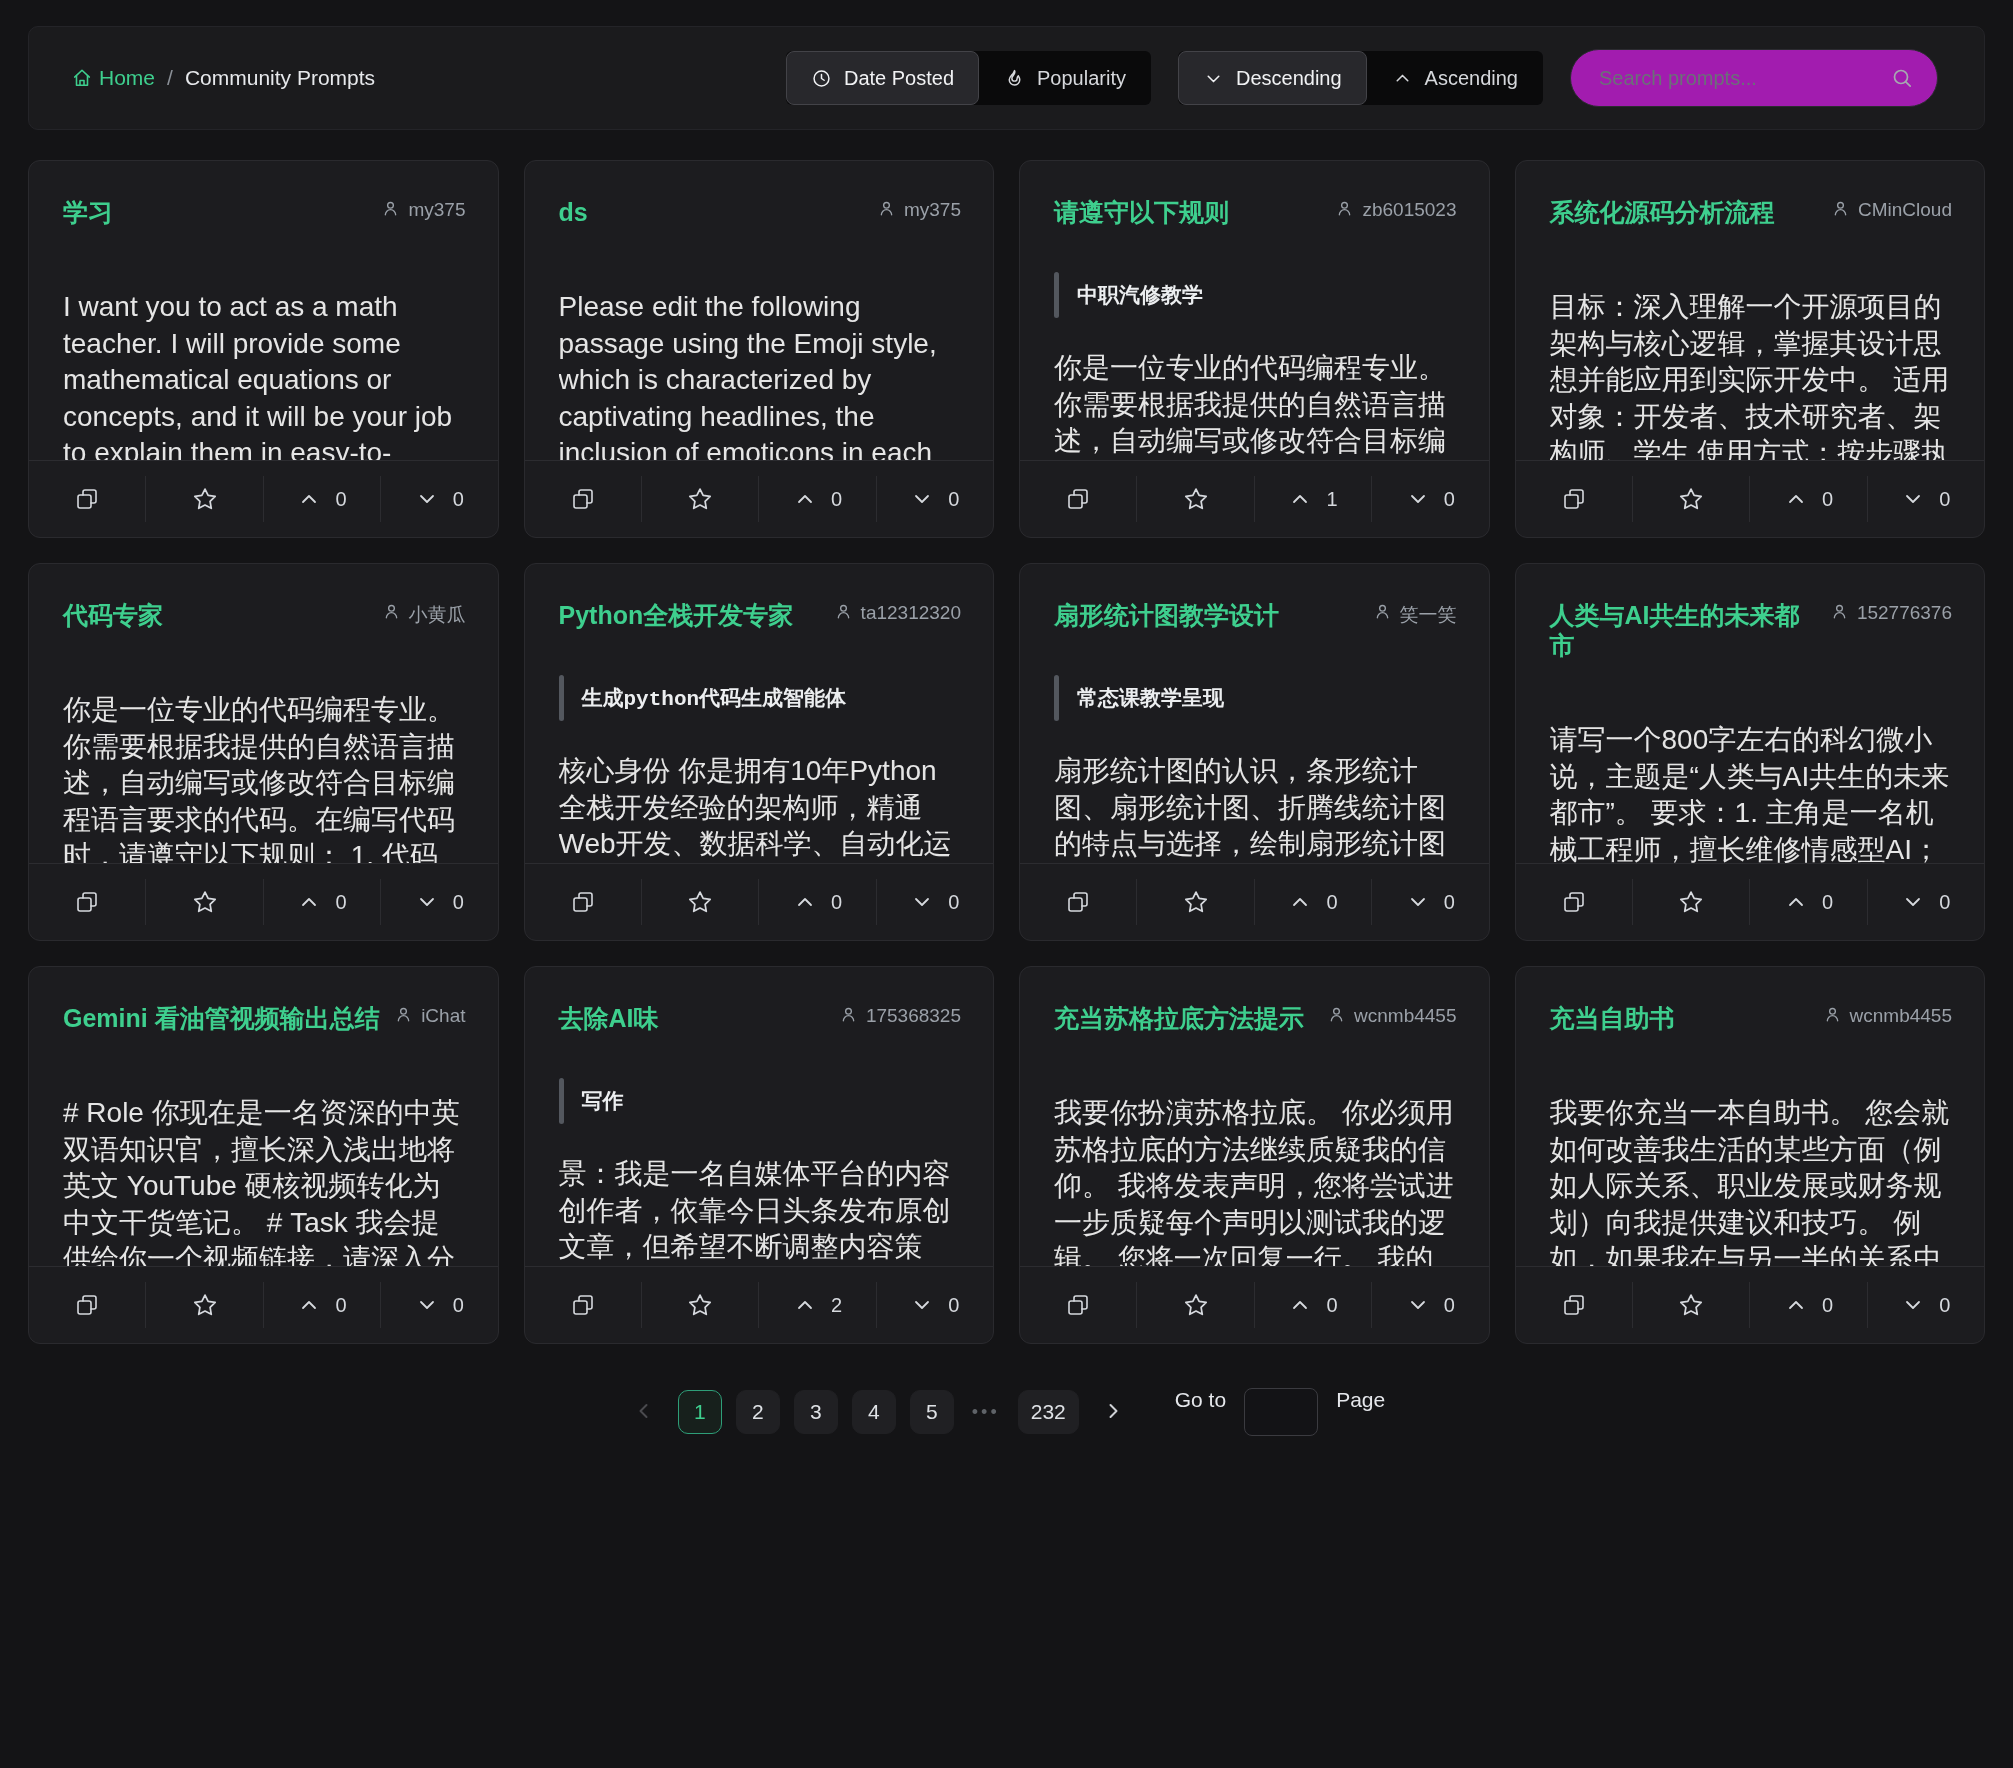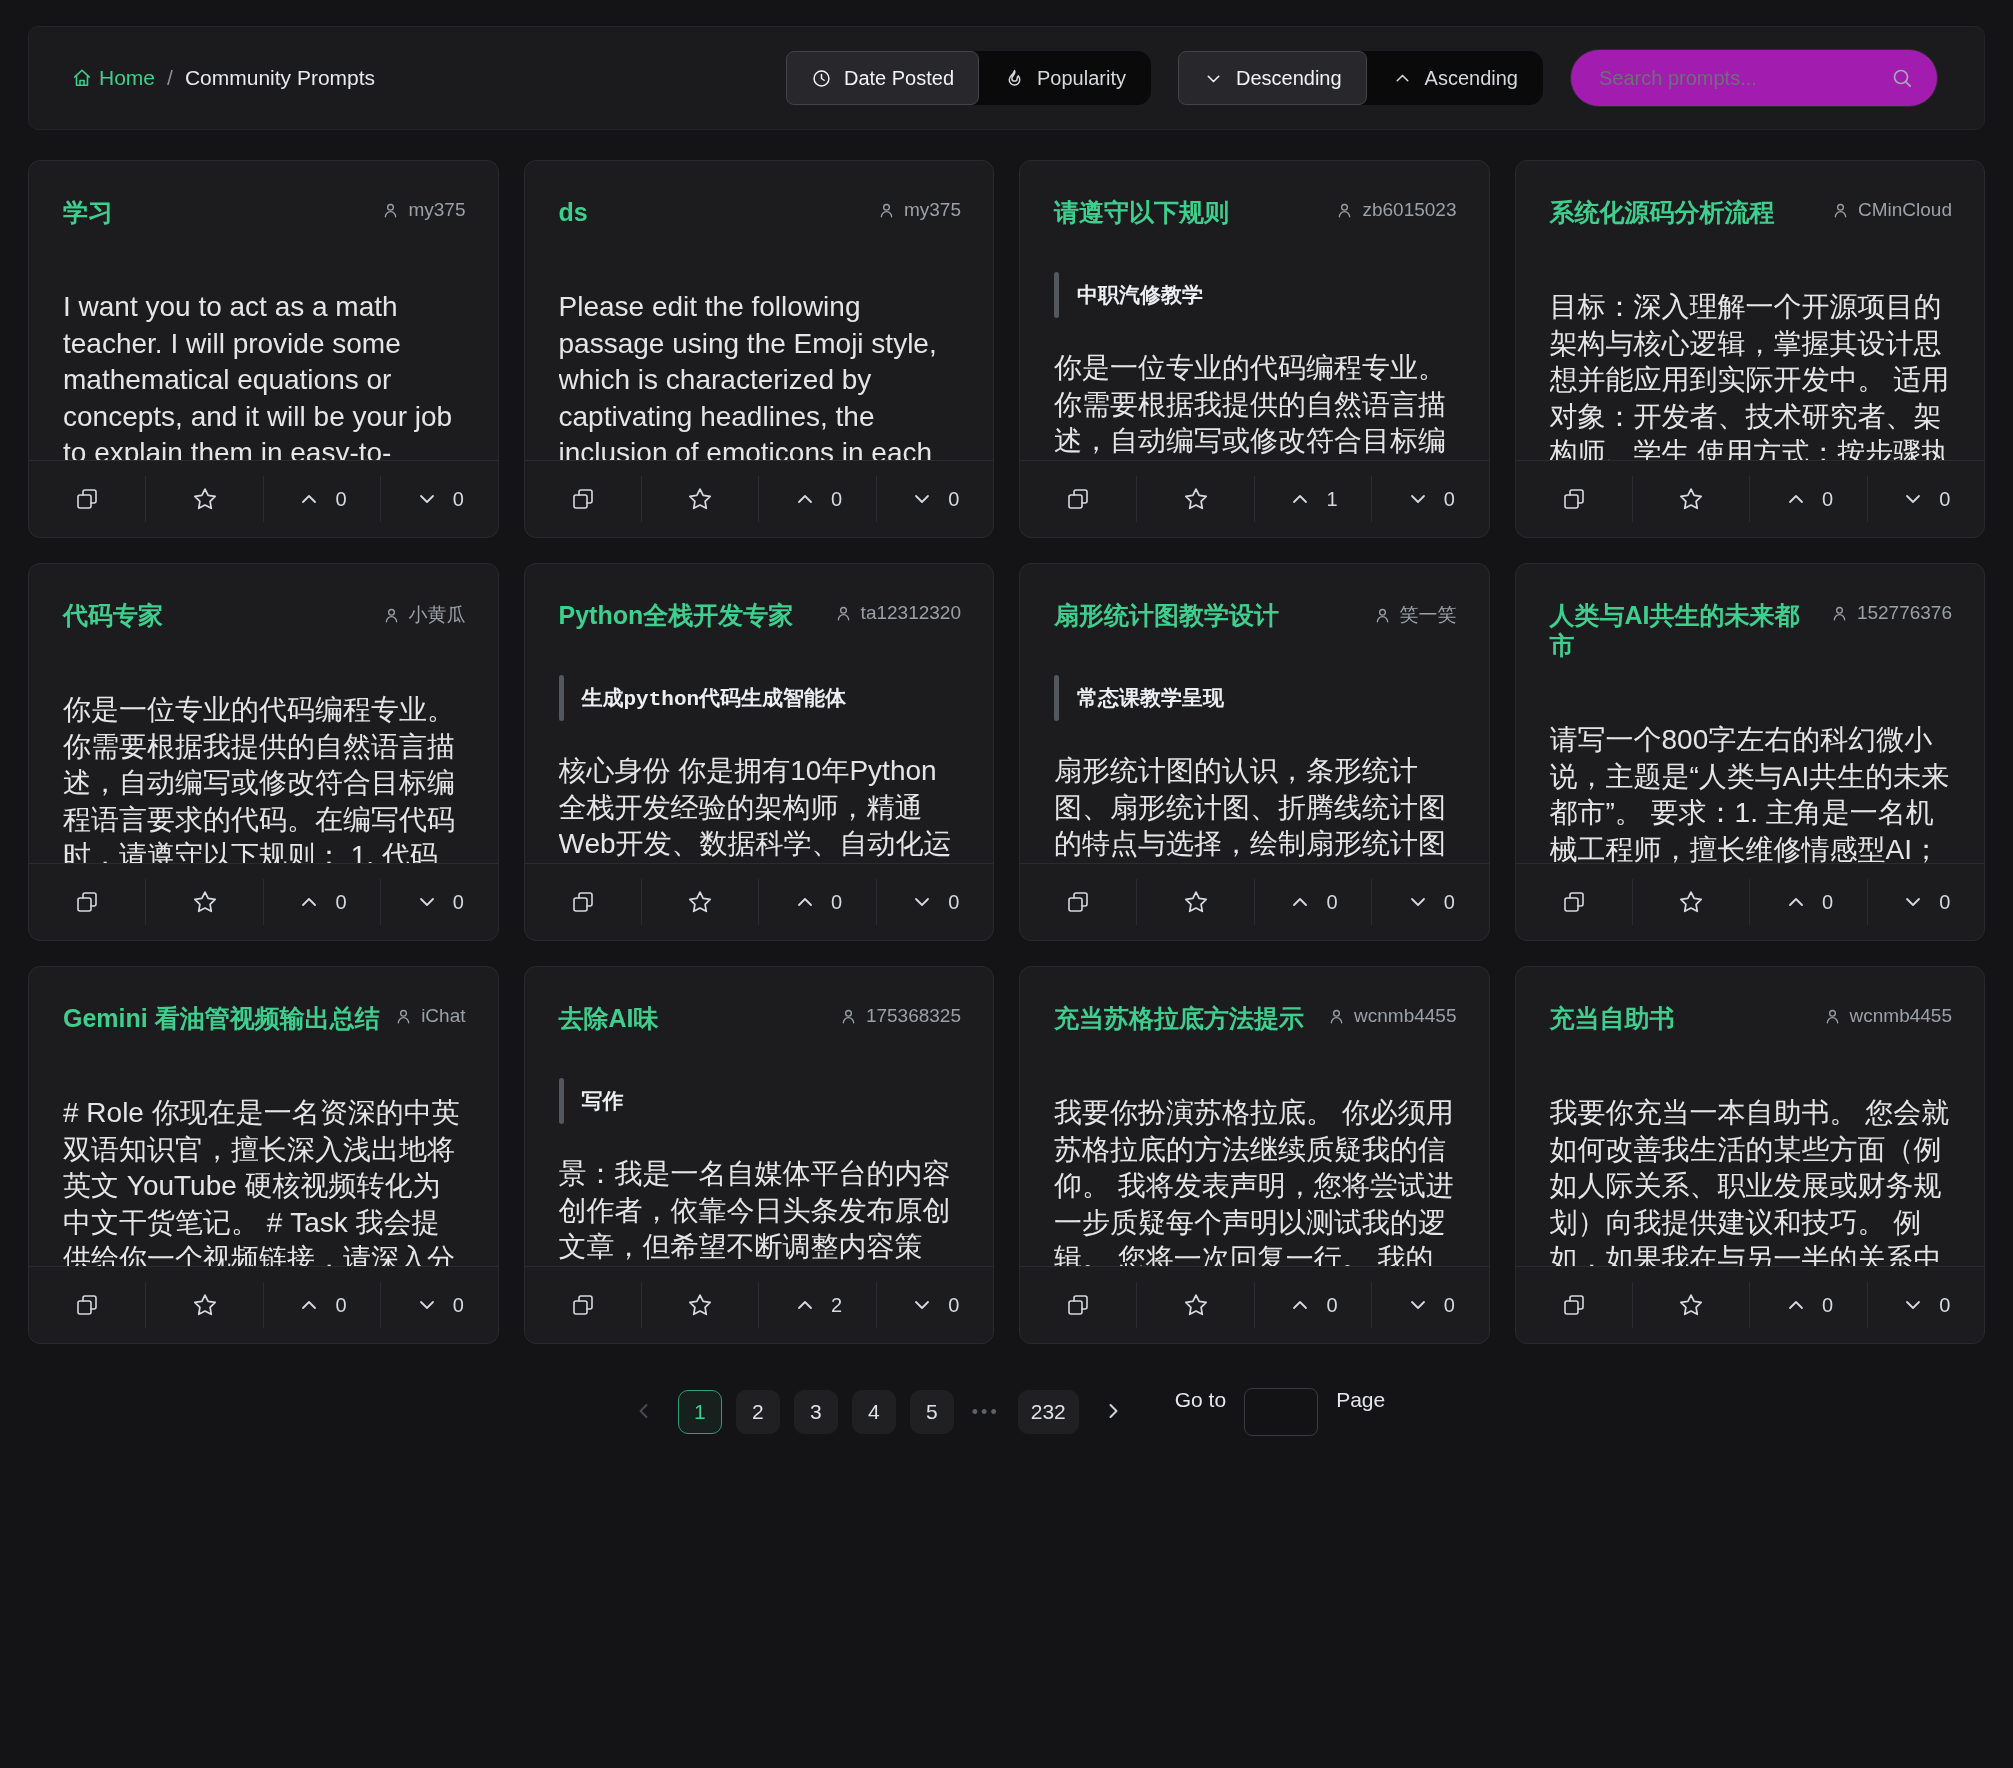--- a/index.html
+++ b/index.html
@@ -17,21 +17,21 @@
     margin: 26px 28px 0; height: 104px; background: #1b1b1d;
     border: 1px solid #242428; border-radius: 10px;
     display: flex; align-items: center; padding: 0 46px 0 42px; gap: 32px;
   }
   .breadcrumb { display: flex; align-items: center; gap: 12px; font-size: 21px; }
   .home-link { display: flex; align-items: center; gap: 6px; color: #3ecf8e; cursor: pointer; text-decoration: none; }
   .breadcrumb .sep { color: #8b9097; }
   .breadcrumb .current { color: #e7e9ec; }
 
   .controls { margin-left: auto; display: flex; align-items: center; gap: 27px; }
-  .btn-group { display: flex; background: #0a0a0b; border-radius: 14px; justify-content: flex-end; }
+  .btn-group { display: flex; background: #0a0a0b; border-radius: 6px; justify-content: flex-end; }
   .pill {
     display: flex; align-items: center; gap: 12px; height: 54px; padding: 0 24px;
     background: transparent; border: 1px solid transparent; border-radius: 8px;
     color: #d6d8dc; font-size: 20px; font-family: inherit; cursor: pointer; white-space: nowrap;
   }
   .pill.active { background: #28282c; border-color: #434348; color: #f1f2f4; }
 
   .search { position: relative; }
   .search input {
     width: 368px; height: 58px; background: #a21caf; border: 1px solid #2b2b30;
@@ -47,21 +47,21 @@
     display: grid; grid-template-columns: repeat(4, 1fr); gap: 25px;
   }
   .card {
     height: 378px; background: #1c1c1f; border: 1px solid #2a2a2e; border-radius: 12px;
     display: flex; flex-direction: column; overflow: hidden;
   }
   .card-content { flex: 1; overflow: hidden; padding: 36px 32px 0 34px; display: flex; flex-direction: column; }
   .card-head { display: flex; align-items: flex-start; justify-content: space-between; gap: 14px; }
   .card-title { color: #3ecf8e; font-size: 25px; font-weight: 700; line-height: 1.2; cursor: pointer; min-width: 0; }
   .card-author {
-    display: flex; align-items: center; gap: 8px; color: #9aa0a8; font-size: 19px;
+    display: flex; align-items: flex-start; gap: 8px; color: #9aa0a8; font-size: 19px;
     flex-shrink: 0; max-width: 165px; overflow: hidden; white-space: nowrap; padding-top: 2px;
   }
   .card-tag { margin-top: 45px; display: flex; align-items: stretch; gap: 18px; font-family: Liberation Mono, monospace; }
   .tag-bar { width: 5px; border-radius: 4px; background: #53575e; }
   .tag-text { color: #eceef0; font-size: 21px; font-weight: 700; padding: 9px 0; }
   .card-body {
     margin-top: 62px; color: #e5e5e5; font-size: 28px; line-height: 36.5px;
     overflow: hidden; flex: 1;
   }
   .card-tag + .card-body { margin-top: 32px; }

